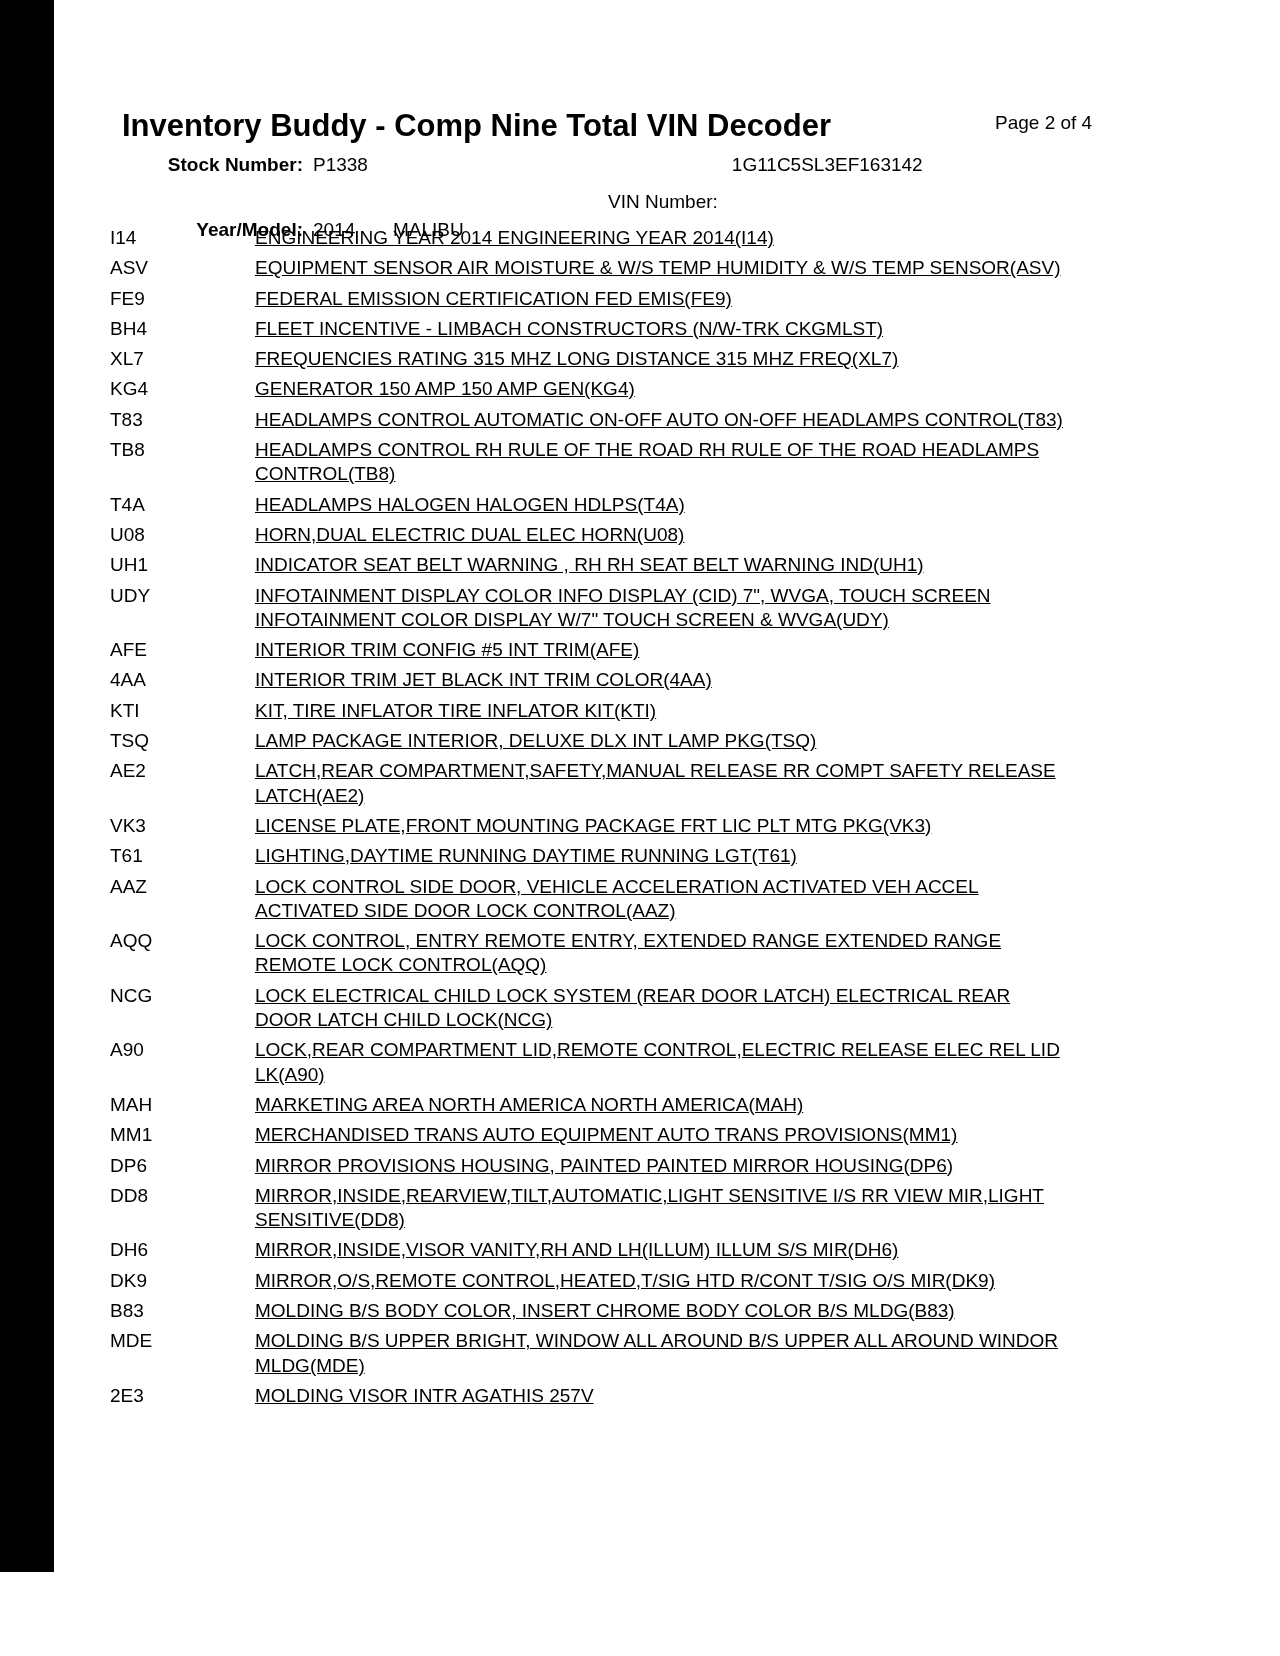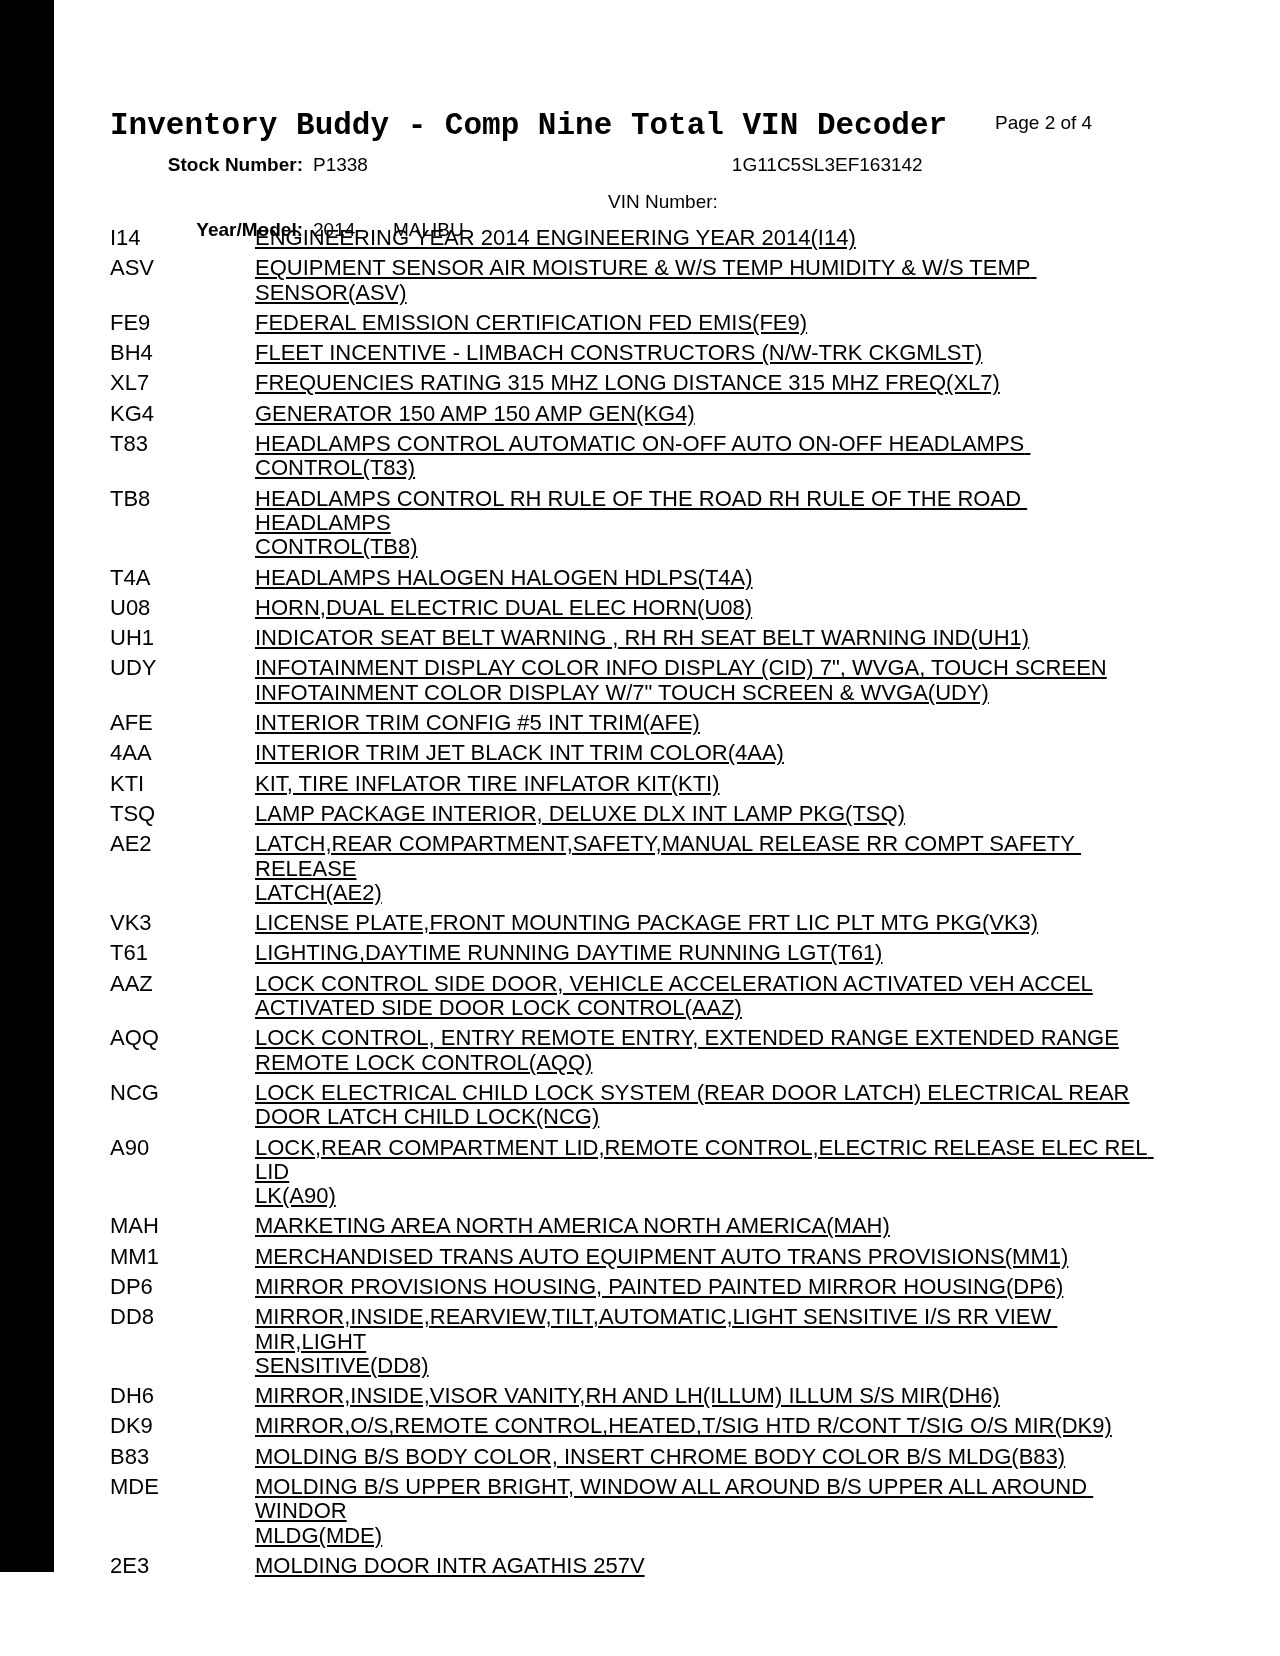--- a/index.html
+++ b/index.html
@@ -15,27 +15,26 @@
   .scan-bar {
     position: absolute;
     left: 0;
     top: 0;
     width: 54px;
     height: 1572px;
     background: #000000;
   }
   .title {
     position: absolute;
-    left: 110px;
+    left: 122px;
     top: 108px;
     font-size: 31px;
     font-weight: bold;
     letter-spacing: 0px;
     white-space: nowrap;
-    font-family: Liberation Mono, monospace;
   }
   .page-indicator {
     position: absolute;
     left: 995px;
     top: 112px;
     font-size: 19px;
     white-space: nowrap;
   }
   .meta {
     position: absolute;
@@ -54,21 +53,21 @@
   .meta-value { margin-left: 10px; }
   .stock-value { width: 295px; }
   .vin-label { font-weight: normal; margin-top: 37px; }
   .vin-value { margin-left: 14px; }
   .year-value { width: 80px; }
   .options {
     position: absolute;
     left: 110px;
     top: 226px;
     width: 1080px;
-    font-size: 22px;
+    font-size: 19px;
     line-height: 24.3px;
   }
   .option-row {
     display: flex;
     margin-bottom: 6px;
   }
   .option-code {
     width: 145px;
     flex-shrink: 0;
     white-space: nowrap;
@@ -265,17 +264,17 @@
     </div>
 
     <div class="option-row">
       <div class="option-code">MDE</div>
       <div class="option-desc">MOLDING B/S UPPER BRIGHT, WINDOW ALL AROUND B/S UPPER ALL AROUND WINDOR
 MLDG(MDE)</div>
     </div>
 
     <div class="option-row">
       <div class="option-code">2E3</div>
-      <div class="option-desc">MOLDING DOOR INTR AGATHIS 257V</div>
+      <div class="option-desc">MOLDING VISOR INTR AGATHIS 257V</div>
     </div>
   </div>
 
 </div>
 
 </body></html>

